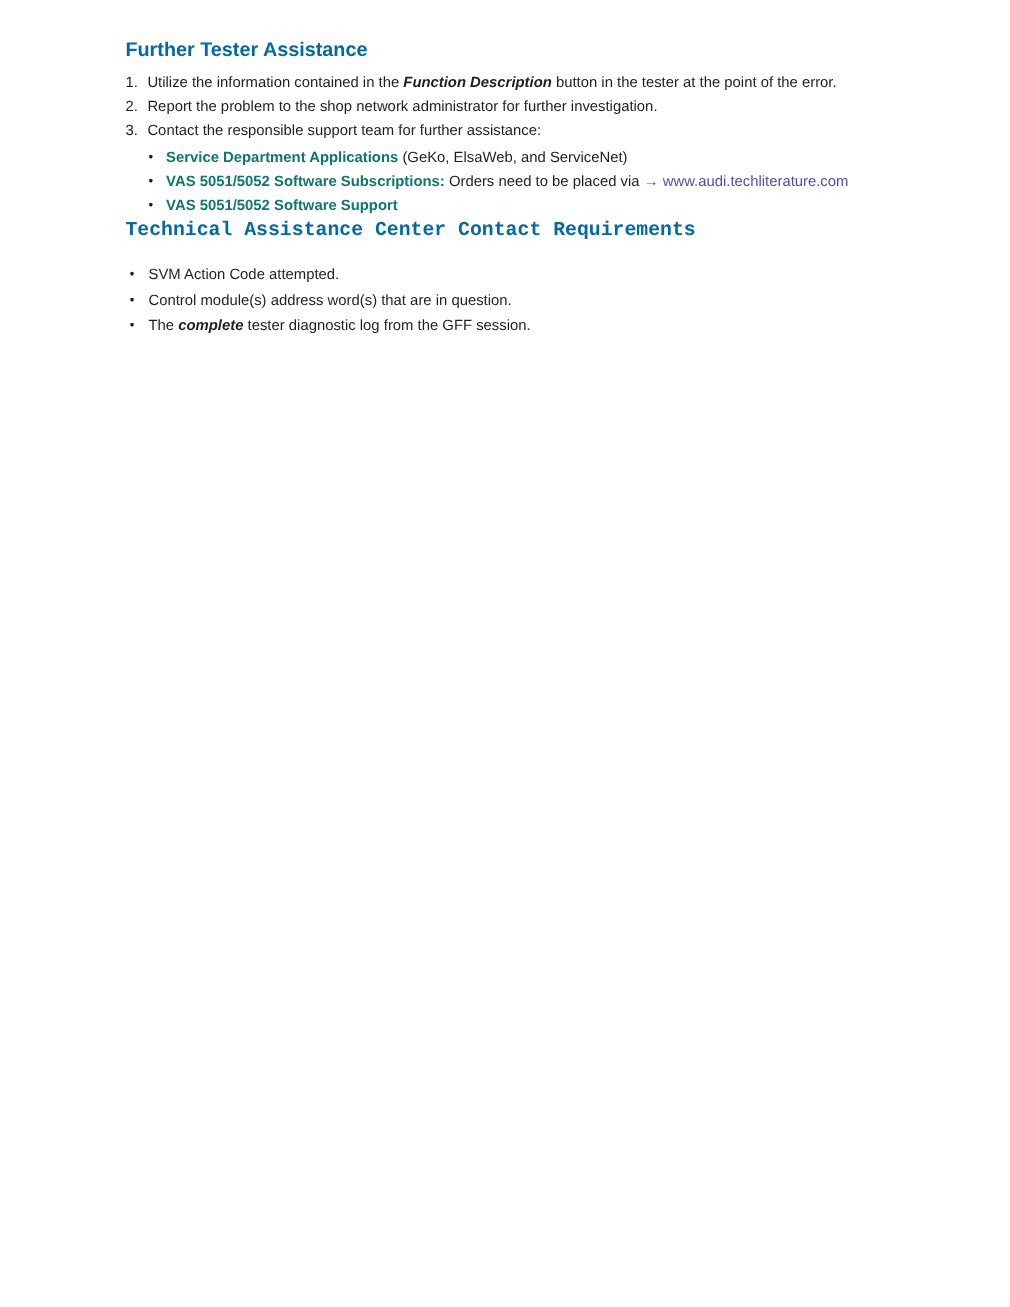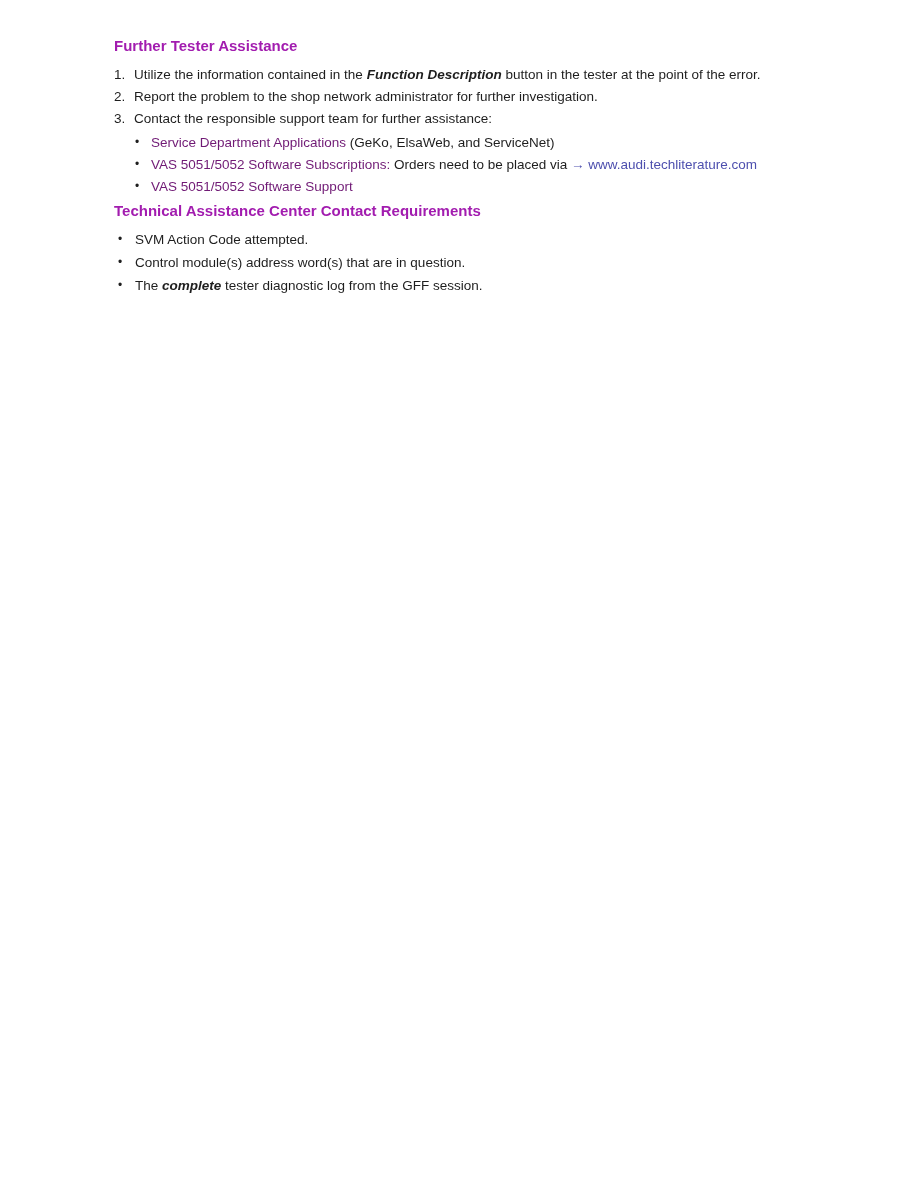--- a/index.html
+++ b/index.html
@@ -17,29 +17,30 @@
     overflow: hidden;
   }
   .page {
     box-sizing: border-box;
     width: 918px;
     height: 1188px;
     padding: 36px 126px 0 114px;
     background: #ffffff;
   }
   .doc-heading {
-    font-size: 15px;
+    font-size: 18px;
     font-weight: bold;
     margin: 0 0 10px 0;
     line-height: 19px;
-    color: #a21caf;
+    color: #0369a1;
   }
   .doc-heading.second {
     margin-top: 4px;
-    margin-bottom: 10px;
+    margin-bottom: 20px;
+    font-family: Liberation Mono, monospace;
   }
   p.para {
     margin: 0 0 6px 0;
   }
   .row {
     display: flex;
     align-items: flex-start;
     margin: 0 0 3px 0;
   }
   .olist .marker {
@@ -62,22 +63,22 @@
   }
   .blist.top .row {
     margin-bottom: 4px;
   }
   .blist.top .marker {
     flex: none;
     width: 17px;
     font-size: 12px;
   }
   .bold-run {
-    font-weight: normal;
-    color: #701a75;
+    font-weight: bold;
+    color: #0f766e;
   }
   .italic-run {
     font-style: italic;
     font-weight: bold;
   }
   a.doc-link, .link-arrow {
     color: #4d4fae;
     text-decoration: none;
   }
   .disclaimer {

